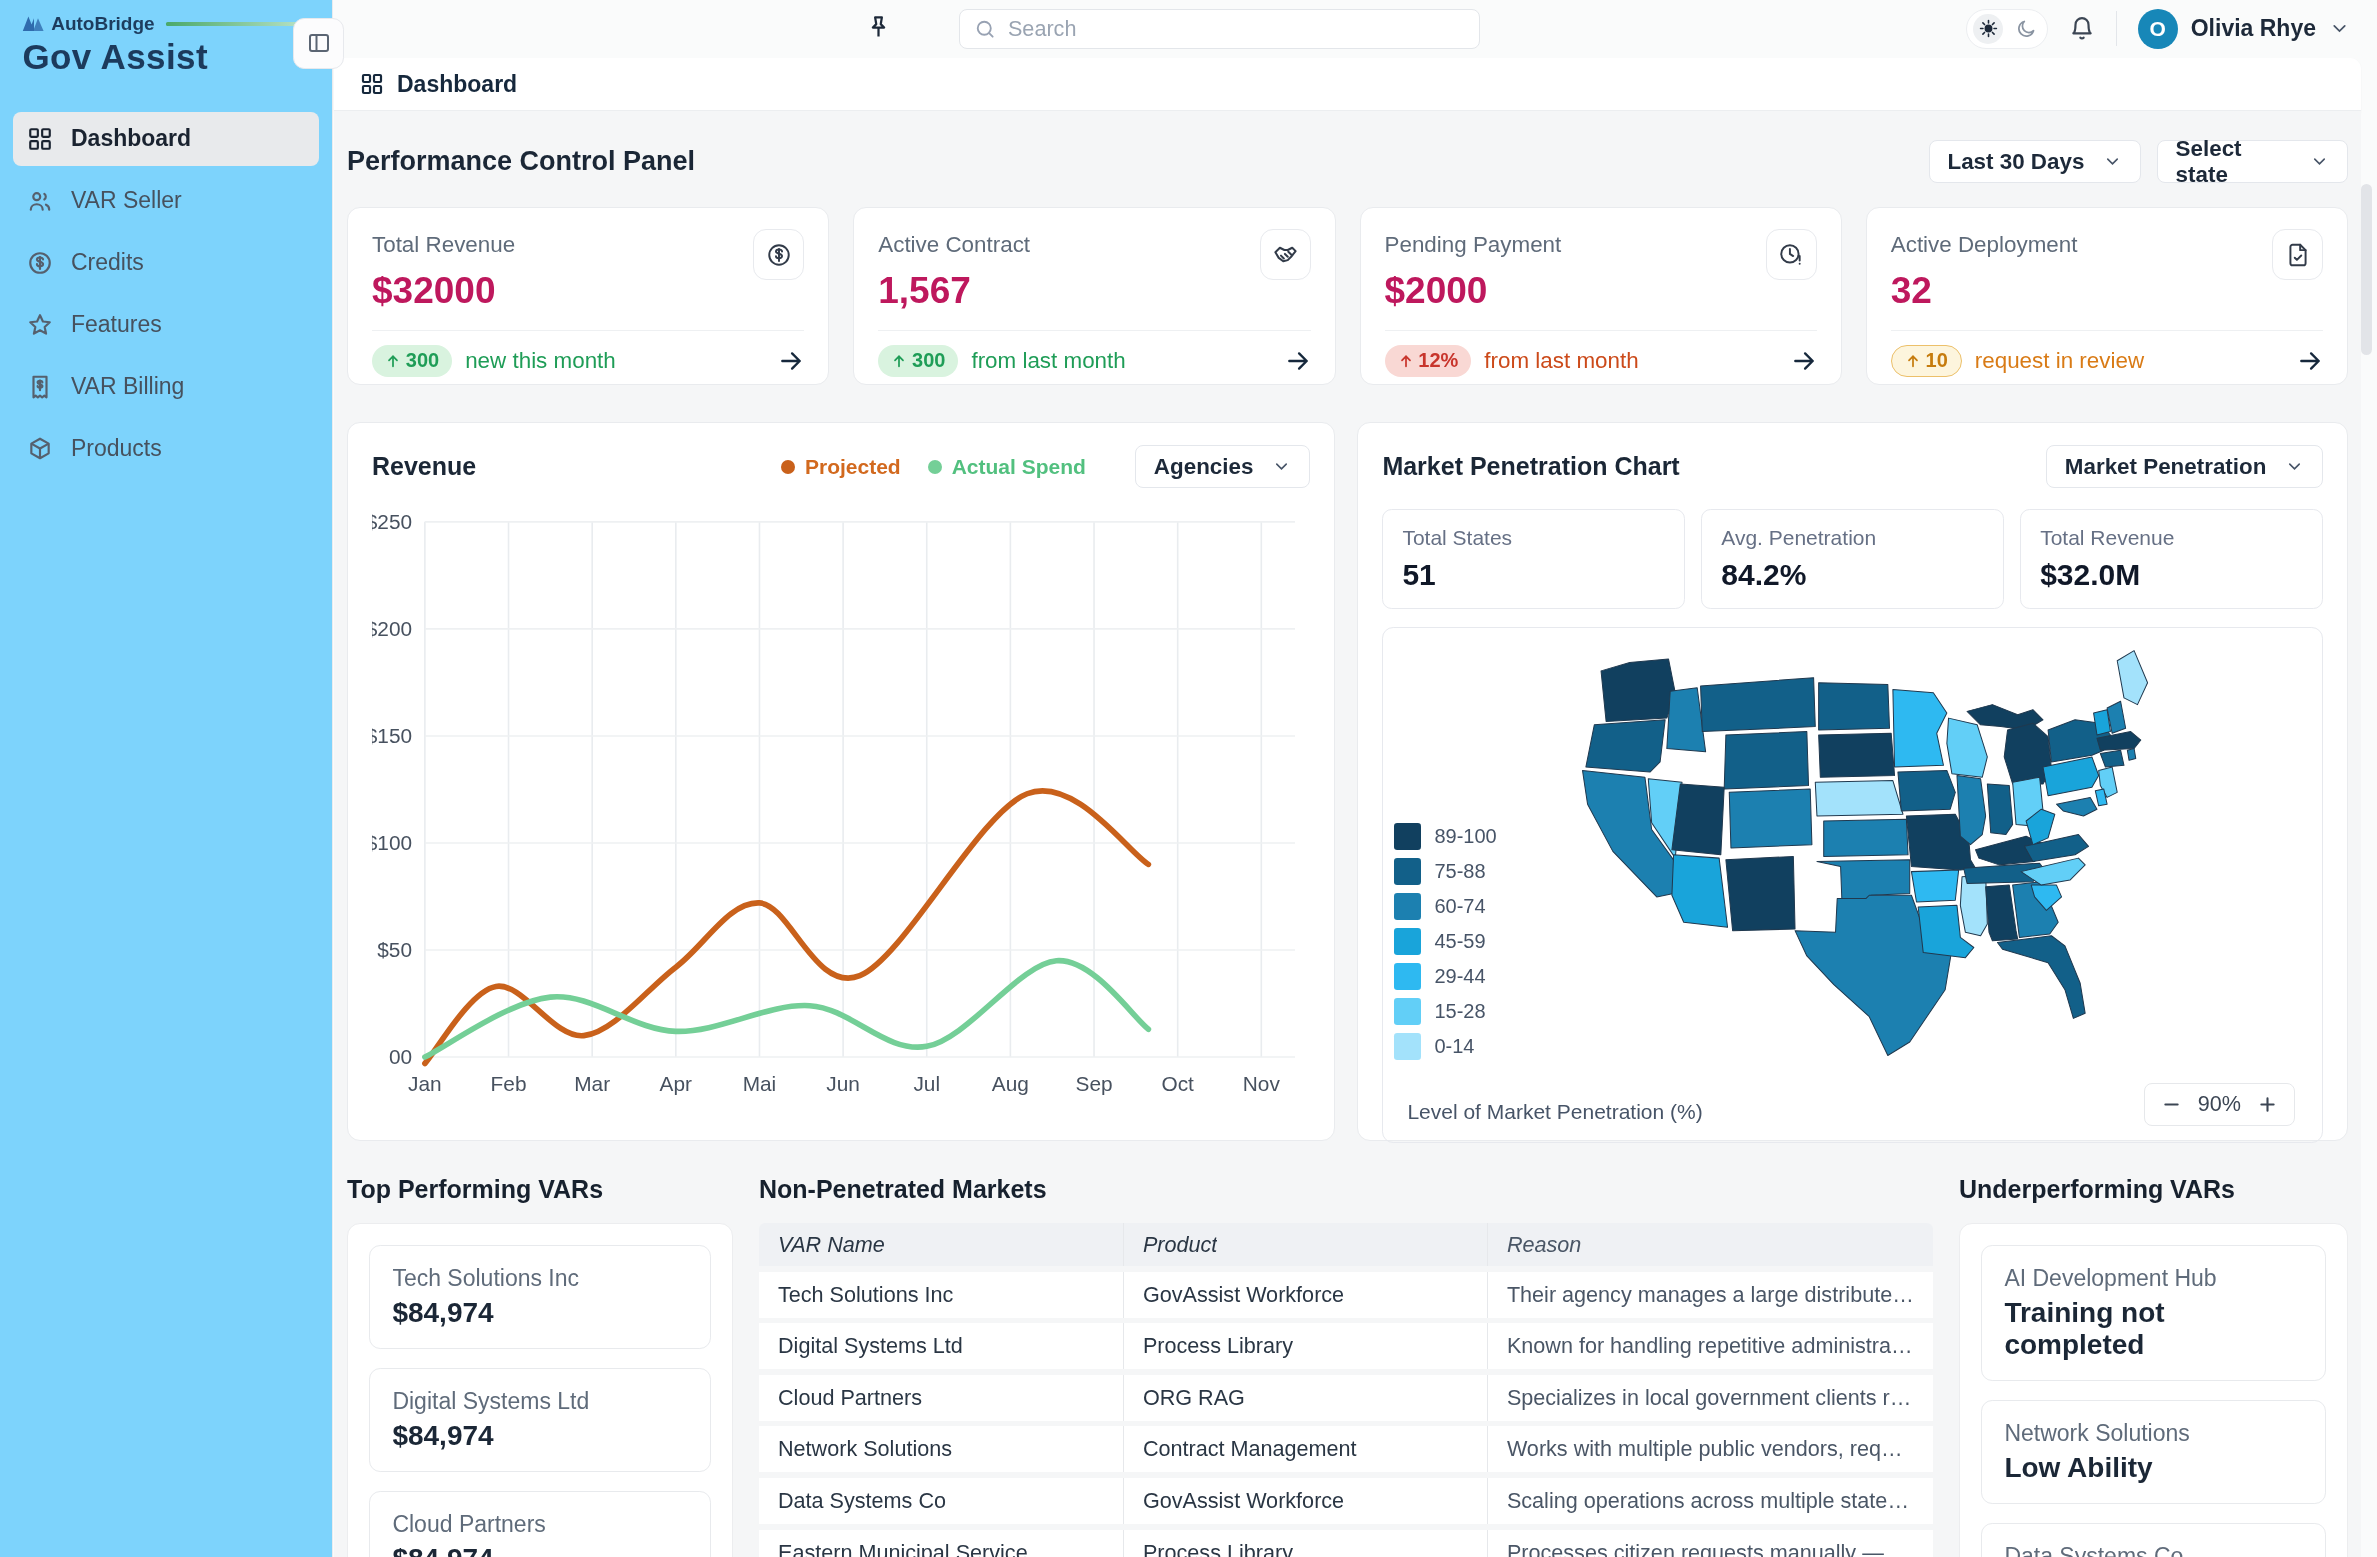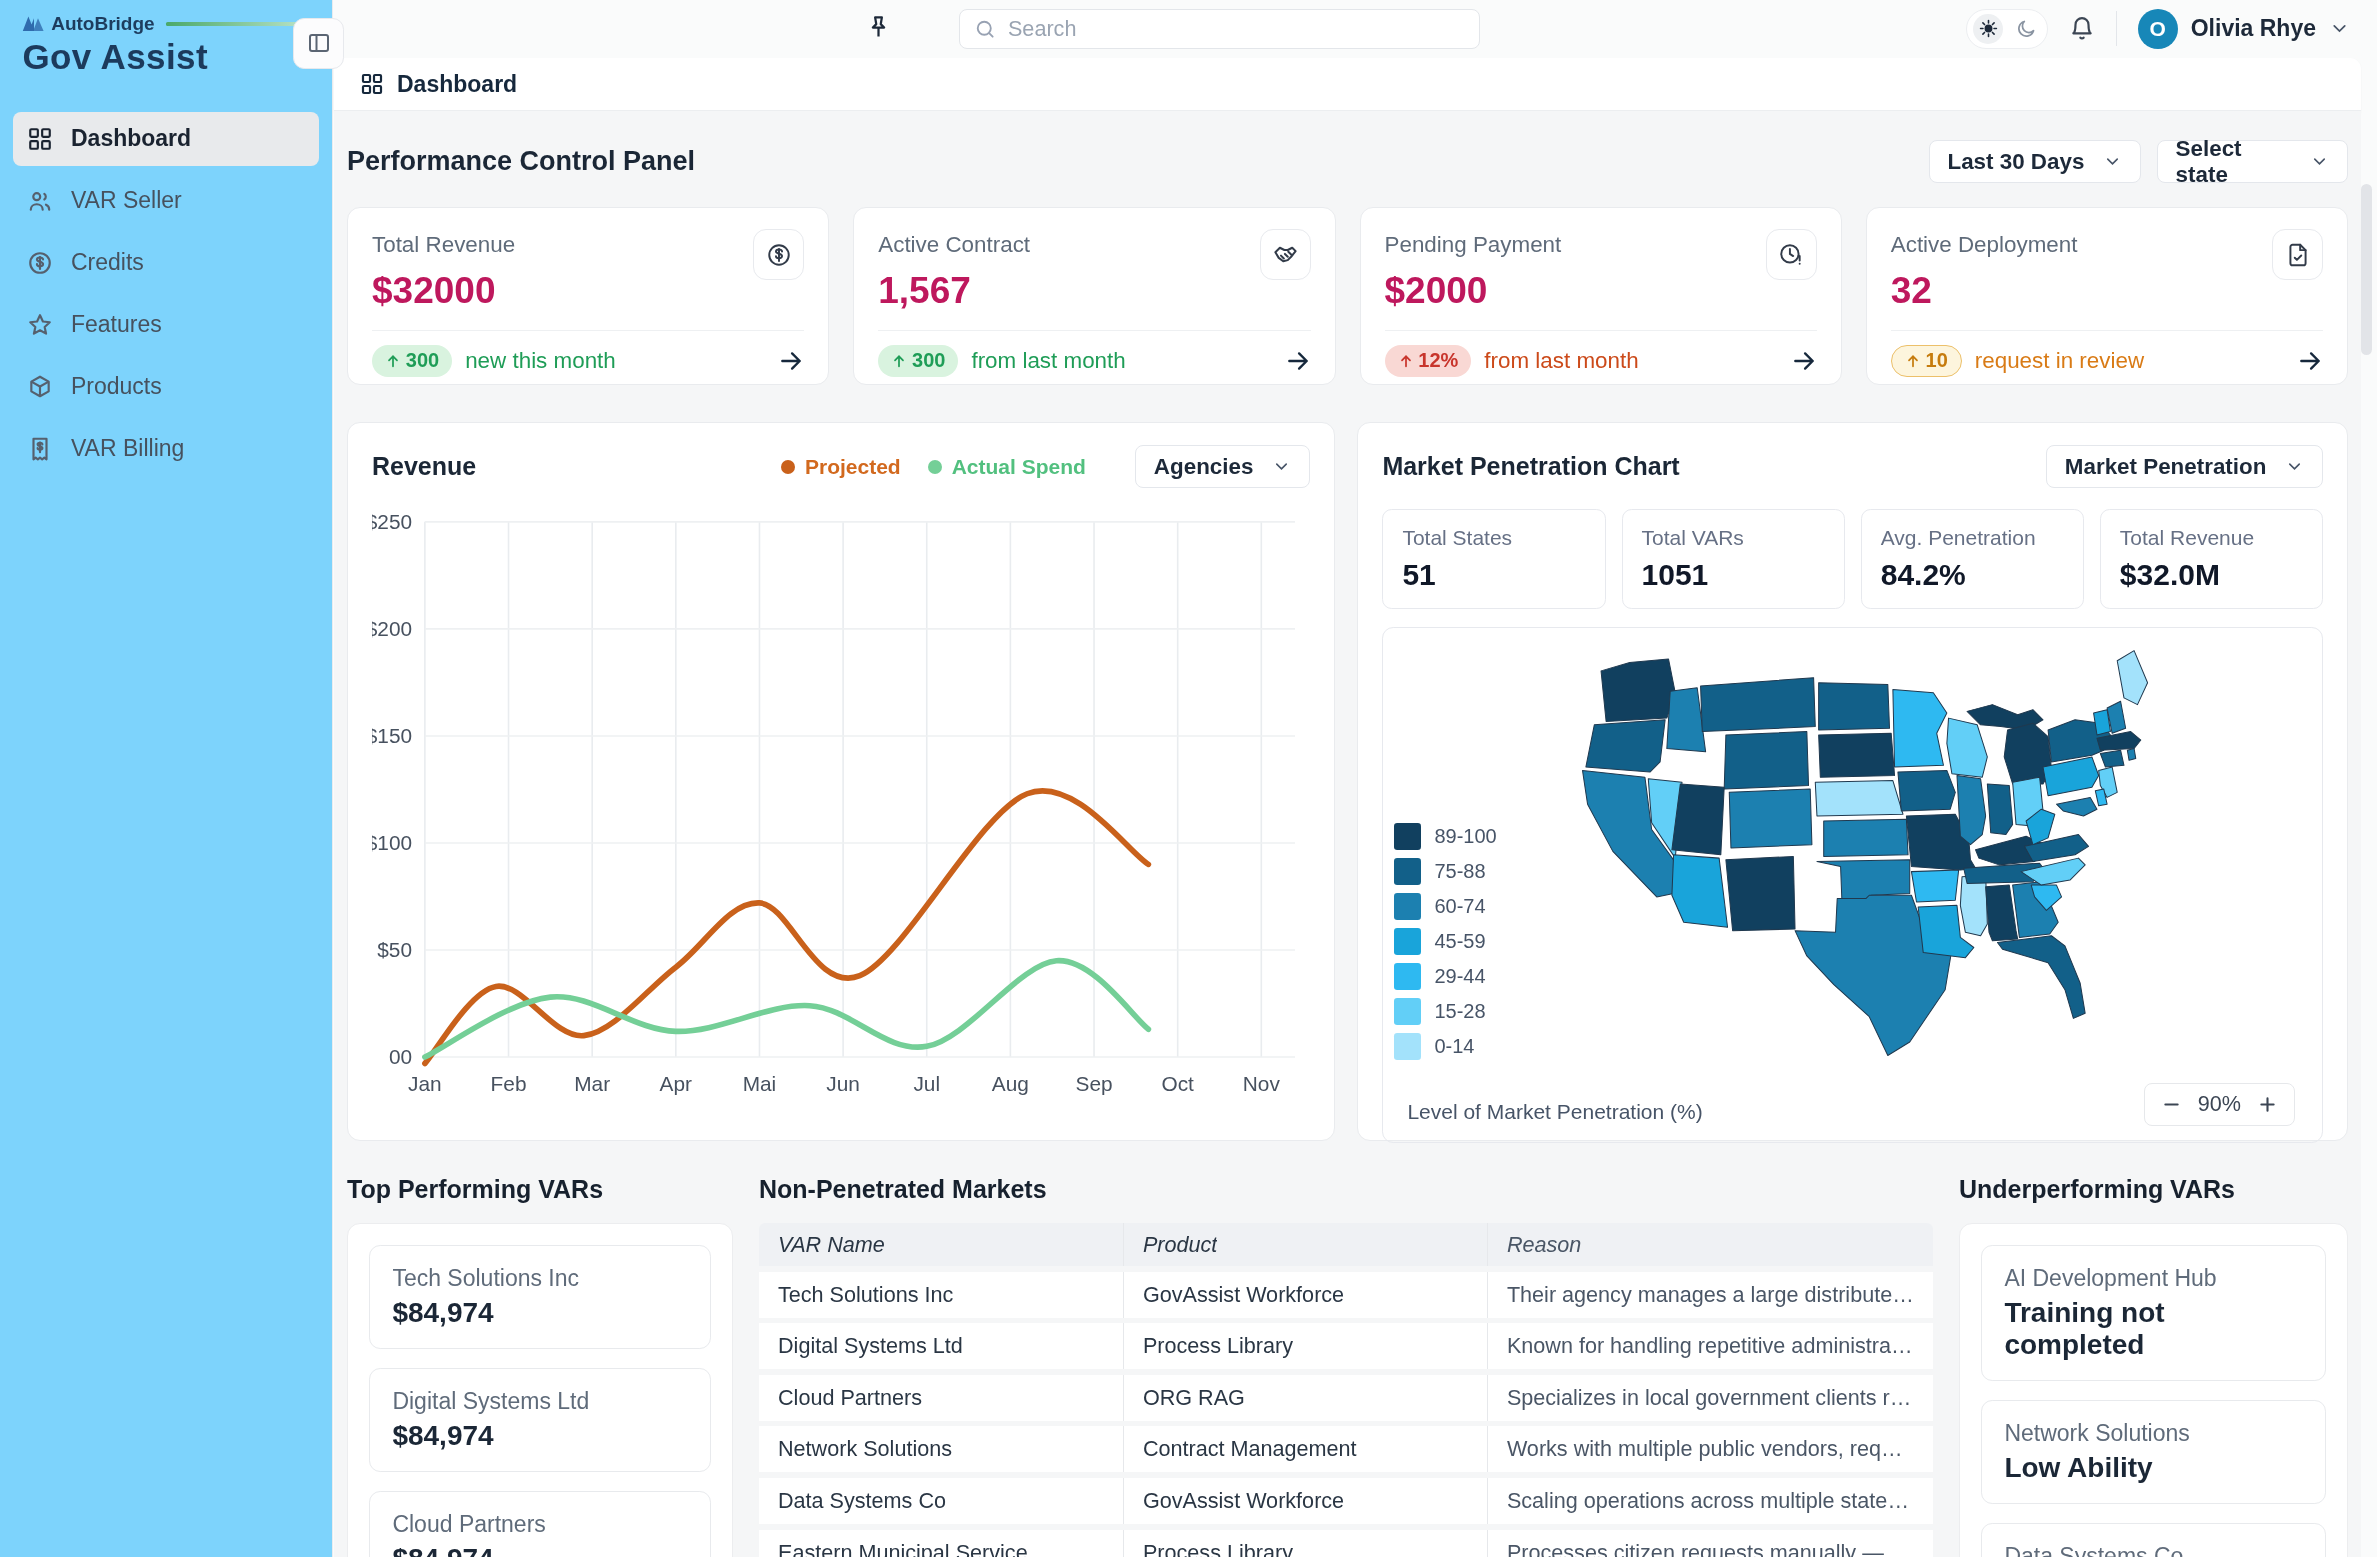--- a/index.html
+++ b/index.html
@@ -180,37 +180,37 @@
     <div class="nav-item">
       <span class="nav-ic">
           <svg width="26" height="26" viewBox="0 0 24 24" fill="none" stroke="currentColor" stroke-width="2" stroke-linejoin="round">
             <path d="M12 3l2.7 5.8 6.3 0.7-4.7 4.3 1.3 6.2L12 16.9 6.4 20l1.3-6.2L3 9.5l6.3-0.7z"></path>
           </svg>
         </span>
       <span>Features</span>
     </div>
     <div class="nav-item">
       <span class="nav-ic">
+          <svg width="26" height="26" viewBox="0 0 24 24" fill="none" stroke="currentColor" stroke-width="2" stroke-linecap="round" stroke-linejoin="round">
+            <path d="M6 2.5h12v19l-2-1.5-2 1.5-2-1.5-2 1.5-2-1.5-2 1.5z"></path>
+            <path d="M12 6v9"></path>
+            <path d="M14.2 7.8c0-0.9-1-1.5-2.2-1.5s-2.2 0.6-2.2 1.5c0 2.1 4.4 1.1 4.4 3.3 0 0.9-1 1.5-2.2 1.5s-2.2-0.6-2.2-1.5"></path>
+          </svg>
+        </span>
+      <span>VAR Billing</span>
+    </div>
+    <div class="nav-item">
+      <span class="nav-ic">
           <svg width="26" height="26" viewBox="0 0 24 24" fill="none" stroke="currentColor" stroke-width="2" stroke-linejoin="round">
             <path d="M12 2.5l8 4.5v9l-8 4.5L4 16V7z"></path>
             <path d="M4 7l8 4.5L20 7"></path>
             <path d="M12 11.5V20.5"></path>
           </svg>
         </span>
       <span>Products</span>
-    </div>
-    <div class="nav-item">
-      <span class="nav-ic">
-          <svg width="26" height="26" viewBox="0 0 24 24" fill="none" stroke="currentColor" stroke-width="2" stroke-linecap="round" stroke-linejoin="round">
-            <path d="M6 2.5h12v19l-2-1.5-2 1.5-2-1.5-2 1.5-2-1.5-2 1.5z"></path>
-            <path d="M12 6v9"></path>
-            <path d="M14.2 7.8c0-0.9-1-1.5-2.2-1.5s-2.2 0.6-2.2 1.5c0 2.1 4.4 1.1 4.4 3.3 0 0.9-1 1.5-2.2 1.5s-2.2-0.6-2.2-1.5"></path>
-          </svg>
-        </span>
-      <span>VAR Billing</span>
     </div>
   </nav>
 </aside>
 
 <div class="collapse-btn">
   <span>
       <svg width="24" height="24" viewBox="0 0 24 24" fill="none" stroke="currentColor" stroke-width="2">
         <rect x="3" y="4" width="18" height="16" rx="2"></rect>
         <path d="M9.5 4v16"></path>
       </svg>
@@ -501,24 +501,20 @@
                 <svg width="19" height="19" viewBox="0 0 24 24" fill="none" stroke="currentColor" stroke-width="2" stroke-linecap="round">
                   <path d="M6 9l6 6 6-6"></path>
                 </svg>
               </span>
           </div>
         </div>
         <div class="stats-row">
           <div class="stat-box">
             <div class="stat-label">Total States</div>
             <div class="stat-value">51</div>
-          </div>
-          <div class="stat-box">
-            <div class="stat-label">Total VARs</div>
-            <div class="stat-value">1051</div>
           </div>
           <div class="stat-box">
             <div class="stat-label">Avg. Penetration</div>
             <div class="stat-value">84.2%</div>
           </div>
           <div class="stat-box">
             <div class="stat-label">Total Revenue</div>
             <div class="stat-value">$32.0M</div>
           </div>
         </div>

